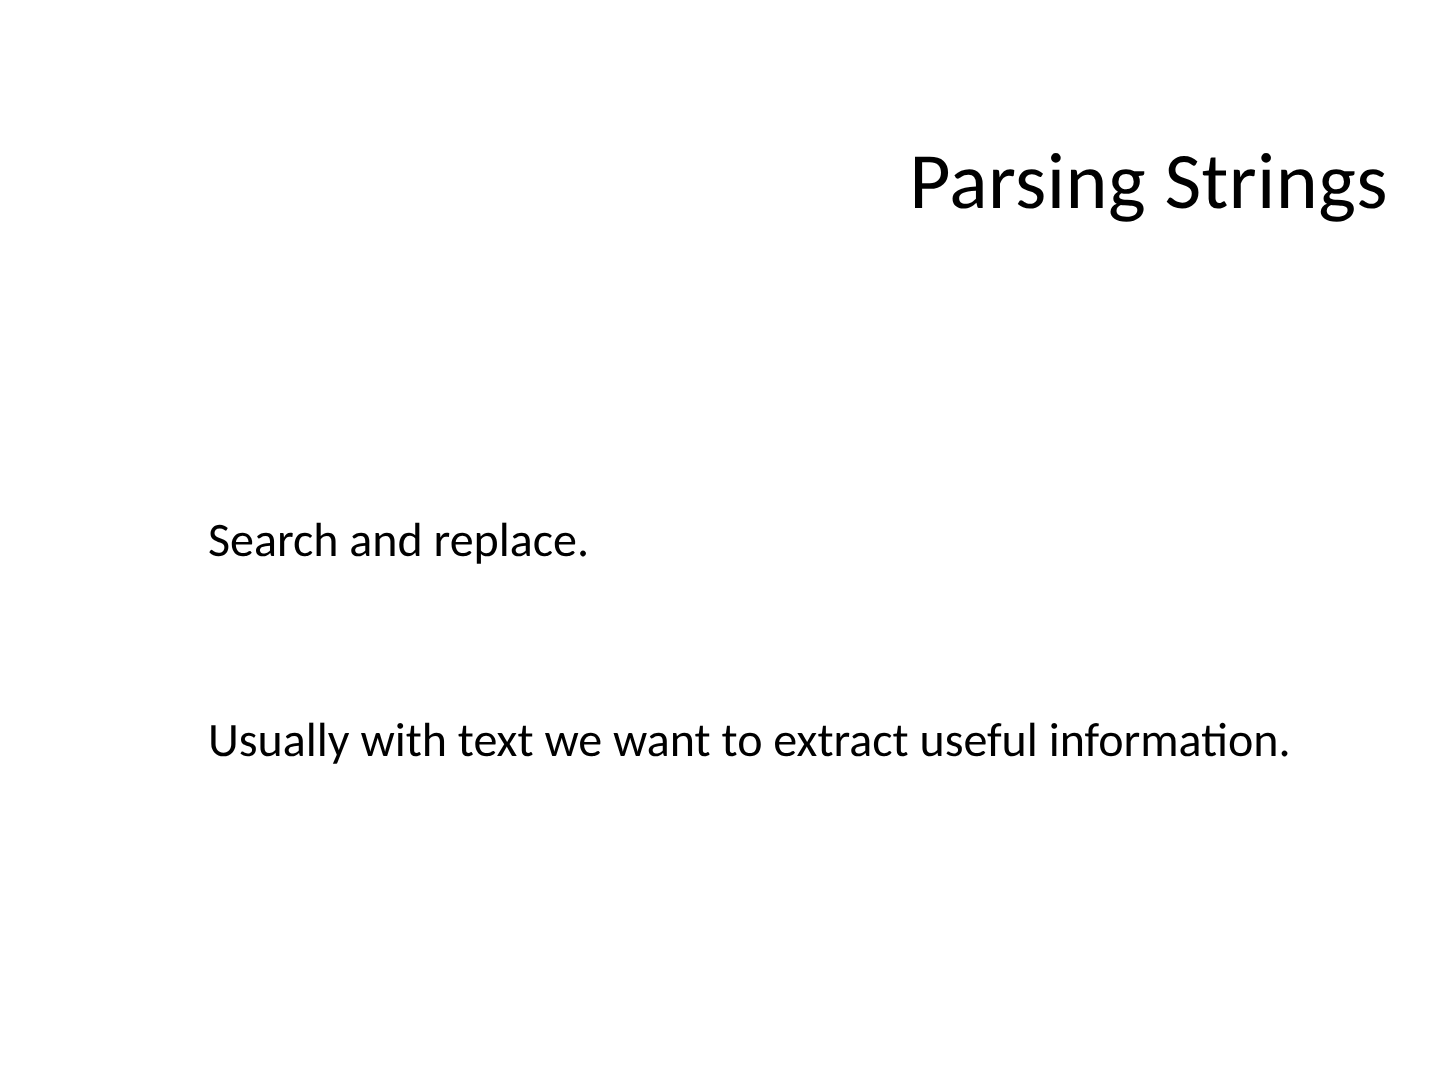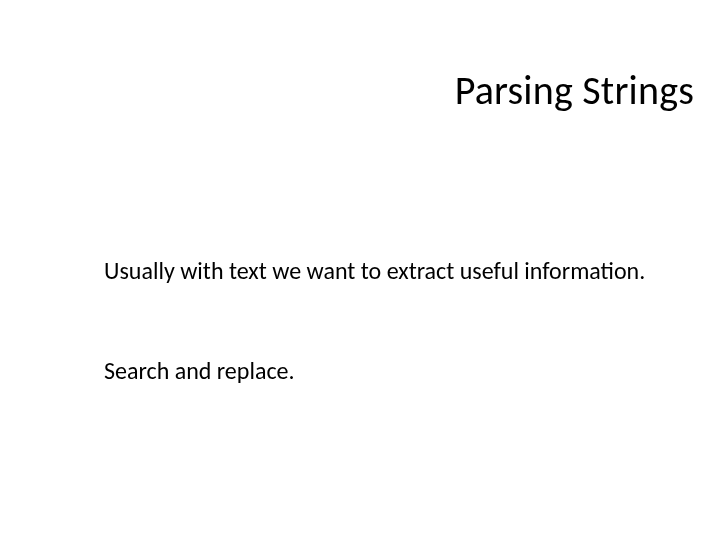--- a/index.html
+++ b/index.html
@@ -8,16 +8,16 @@
   .title { position: absolute; top: 18px; right: 42px; font-size: 40px; font-weight: 400; letter-spacing: 0.2px; }
   .body { position: absolute; top: 192px; left: 40px; right: 40px; }
   .para { font-size: 24px; font-weight: 400; line-height: 1.25; margin-bottom: 38px; }
 </style>
 </head>
 <body>
 
 <div class="slide">
   <div class="title">Parsing Strings</div>
   <div class="body">
+    <p class="para">Search and replace.</p>
     <p class="para">Usually with text we want to extract useful information.</p>
-    <p class="para">Search and replace.</p>
   </div>
 </div>
 
 </body></html>

